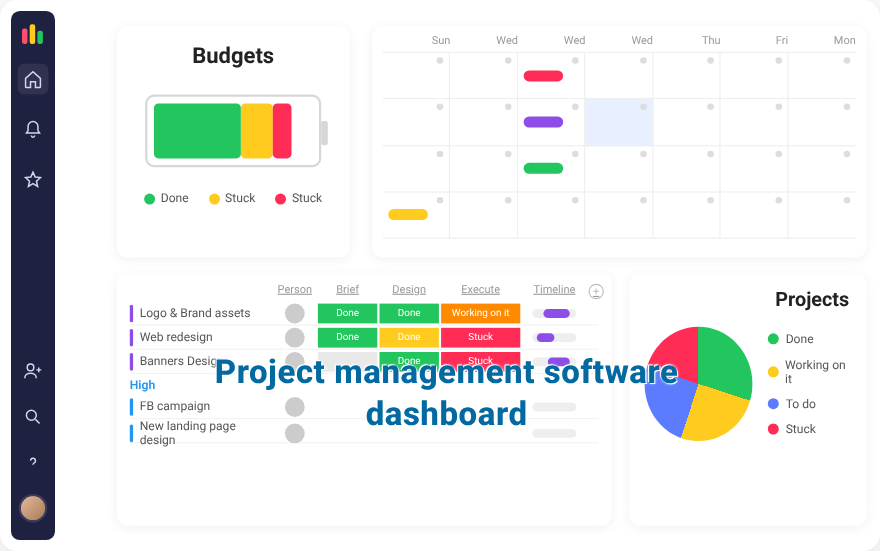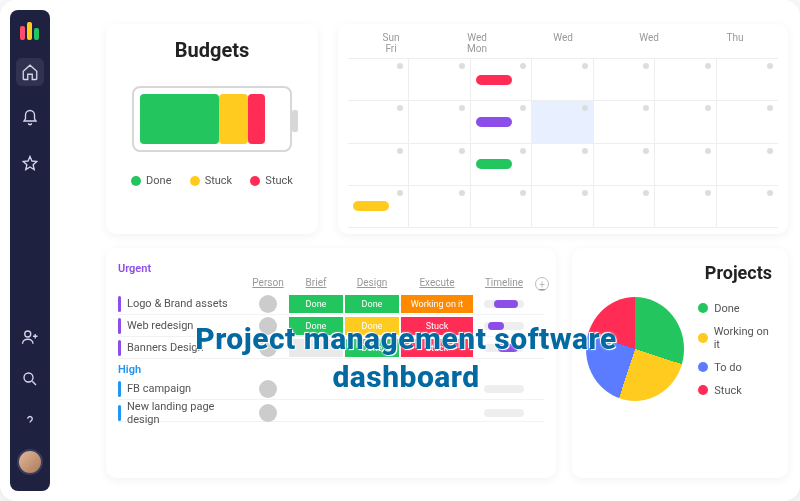--- a/index.html
+++ b/index.html
@@ -27,21 +27,21 @@
   .budgets h2 { font-size:20px; font-weight:700; text-align:center; color:#222; }
   .battery { margin:24px auto 0; width:160px; height:66px; border:2px solid #d7d7d7; border-radius:8px; position:relative; padding:6px; display:flex; }
   .battery::after { content:""; position:absolute; right:-8px; top:22px; width:6px; height:22px; background:#d7d7d7; border-radius:2px; }
   .battery .seg { height:100%; border-radius:4px; }
   .legend { display:flex; justify-content:space-around; margin-top:22px; font-size:11px; color:#555; }
   .legend .item { display:flex; align-items:center; gap:5px; }
   .dot { width:10px; height:10px; border-radius:50%; display:inline-block; }
 
   
   .calendar { left:274px; top:12px; right:0; height:210px; padding:8px 10px 10px; }
-  .cal-head { display:grid; grid-template-columns:repeat(5,1fr); font-size:10px; color:#999; text-align:center; }
+  .cal-head { display:grid; grid-template-columns:repeat(7,1fr); font-size:10px; color:#999; text-align:right; }
   .cal-grid { display:grid; grid-template-columns:repeat(7,1fr); grid-template-rows:repeat(4,1fr); height:170px; border-top:1px solid #eee; margin-top:4px; }
   .cal-cell { border-right:1px solid #eee; border-bottom:1px solid #eee; position:relative; }
   .cal-cell:nth-child(7n){ border-right:none; }
   .cal-cell .d { position:absolute; top:4px; right:5px; width:6px; height:6px; border-radius:50%; background:#ddd; }
   .cal-cell.hilite { background:#e8f0ff; }
   .pill { position:absolute; height:10px; border-radius:5px; top:50%; transform:translateY(-50%); }
 
   
   .tasks { left:42px; top:236px; width:450px; height:230px; padding:10px 12px; font-size:11px; }
   .group-title { font-weight:600; margin:4px 0 2px; }
@@ -239,21 +239,20 @@
           <div class="cal-cell">
             <div class="d"></div>
           </div>
           <div class="cal-cell">
             <div class="d"></div>
           </div>
         </div>
     </div>
 
     <div class="card tasks" id="tasks">
-        <div class="group-title urgent" style="color: rgb(141, 77, 232);">Urgent</div>
         <div class="thead">
           <div></div>
           <div>Person</div>
           <div>Brief</div>
           <div>Design</div>
           <div>Execute</div>
           <div>Timeline</div>
           <div>
             <div class="plus-circ">+</div>
           </div>

